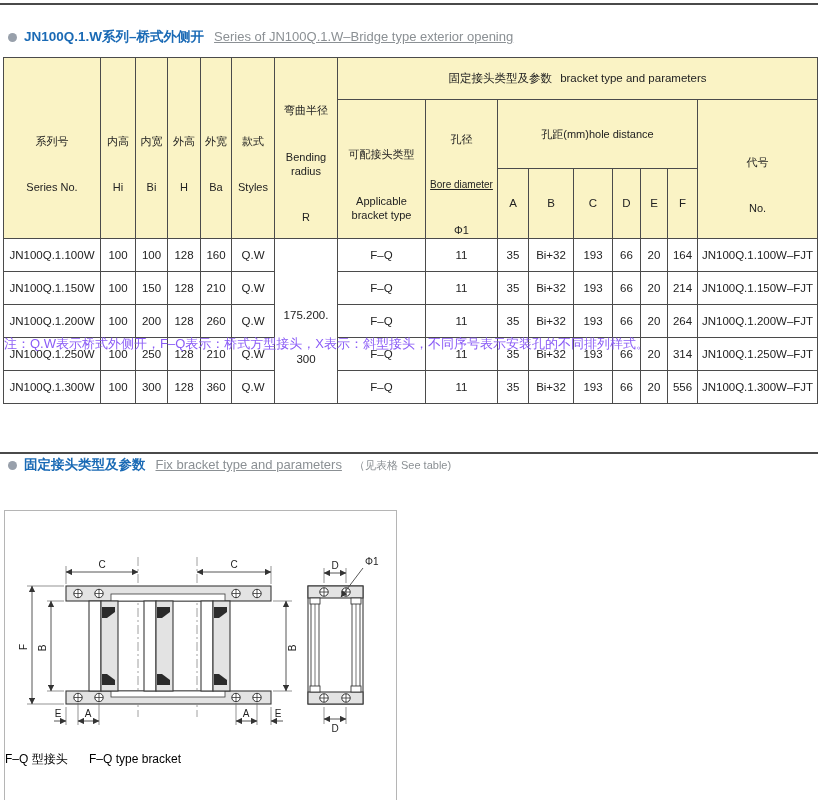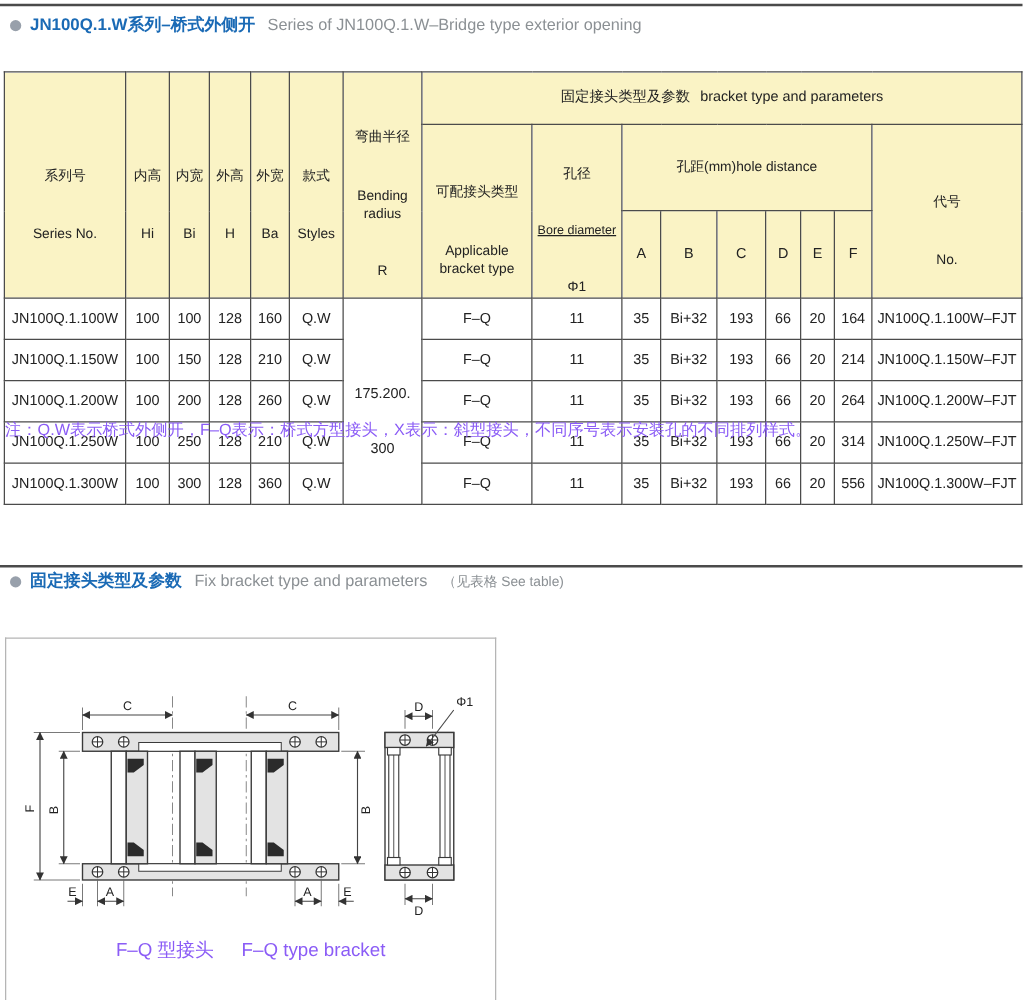--- a/index.html
+++ b/index.html
@@ -4,26 +4,26 @@
 <style>
   html,body{margin:0;padding:0;}
   body{
     width:820px;height:800px;position:relative;background:#fff;overflow:hidden;
     font-family:"Liberation Sans","DejaVu Sans",sans-serif;color:#222;
   }
   .rule{position:absolute;left:0;width:818px;height:2px;background:#4a4a4a;}
   #top-rule{top:3px;}
   #mid-rule{top:452px;}
   .sec-hdr{position:absolute;left:8px;display:flex;align-items:baseline;white-space:nowrap;}
-  #hdr1{top:11px;}
+  #hdr1{top:28px;}
   #hdr2{top:456px;}
   .bullet{width:9px;height:9px;border-radius:50%;background:#98a0ab;display:inline-block;
           align-self:center;margin-right:7px;flex:none;}
   .hdr-zh{font-weight:bold;font-size:13.5px;color:#1a6ab5;}
-  .hdr-en{font-size:13px;color:#8b9094;margin-left:10px;}
+  .hdr-en{font-size:13px;color:#8b9094;margin-left:10px;text-decoration:underline;}
   .hdr-note{font-size:11px;color:#8b9094;margin-left:12px;}
 
   table.spec{position:absolute;left:3px;top:57px;width:814px;border-collapse:collapse;
              table-layout:fixed;}
   .spec th,.spec td{border:1px solid #4b4b4b;text-align:center;vertical-align:middle;
                     padding:0 1px;overflow:hidden;}
   .spec thead th{background:#faf3c5;font-weight:normal;font-size:11px;line-height:1.3;color:#222;}
   .spec tr.h1 th{height:41px;}
   .spec tr.h2 th{height:30px;}
   .spec tr.h3 th{height:30px;font-size:11.5px;}
@@ -32,22 +32,22 @@
   .small{font-size:10px;text-decoration:underline;}
   .grp span{font-size:11.5px;}
   .grp .gap{margin-left:5px;}
 
   #notes{position:absolute;left:4px;top:334px;width:813px;font-size:13px;
          line-height:1.6;color:#8b5cf6;}
 
   #diagram-box{position:absolute;left:4px;top:510px;width:393px;height:290px;
                border:1px solid #b5b5b5;border-bottom:none;box-sizing:border-box;background:#fff;}
   #diagram-box svg{display:block;}
-  #diagram-caption{position:absolute;top:240px;left:0;width:100%;text-align:center;
-                   font-size:15px;color:#8b5cf6;}
+  #diagram-caption{position:absolute;top:240px;left:0;width:100%;
+                   font-size:12px;color:#000000;}
   #diagram-caption .cap-en{margin-left:18px;}
   svg .dtxt{font-size:10px;fill:#222;}
 </style>
 </head>
 <body>
 
 <div class="rule" id="top-rule"></div>
 
 <div class="sec-hdr" id="hdr1">
   <span class="bullet"></span>

